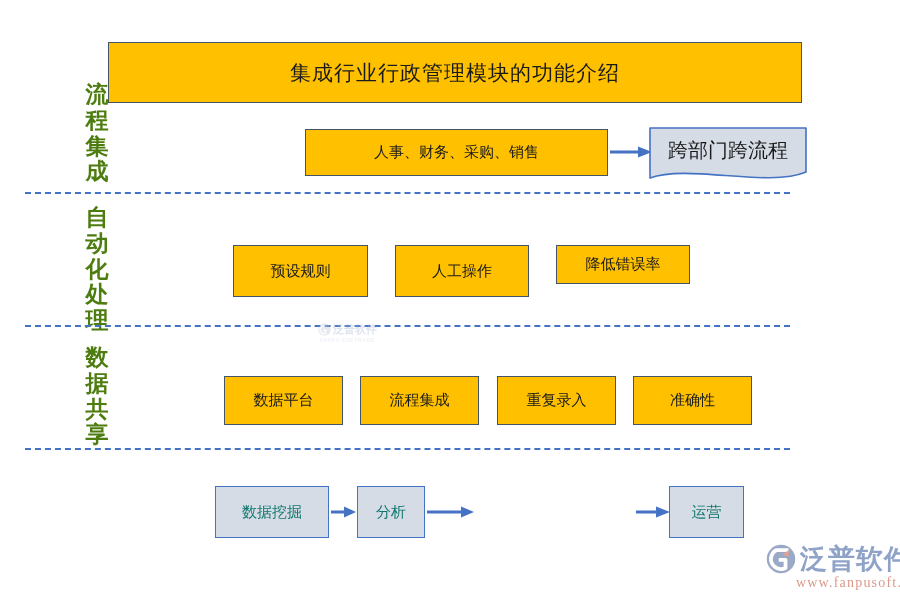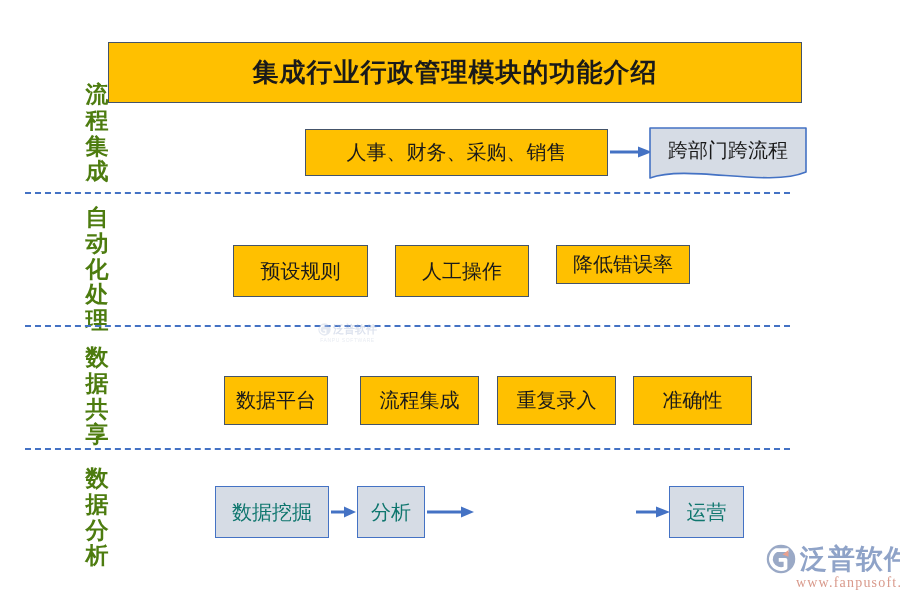--- a/index.html
+++ b/index.html
@@ -57,25 +57,25 @@
     border: 1.5px solid #44546a;
     color: #1a1a1a;
   }
   .node.bluegrey {
     background: #d6dce5;
     border: 1.5px solid #4472c4;
     color: #0f766e;
   }
 
   .title-box {
-    font-size: 26px;
-    font-weight: bold;
+    font-size: 21px;
+    font-weight: normal;
     letter-spacing: 1px;
   }
-  .node-lg { font-size: 20px; }
+  .node-lg { font-size: 15px; }
 
   
   .doc-shape {
     position: absolute;
   }
   .doc-shape svg { display: block; }
   .doc-shape .doc-label {
     position: absolute;
     left: 0;
     top: 0;
@@ -214,39 +214,38 @@
         <circle cx="20" cy="20" r="19" fill="#b8c4dc"></circle>
         <path d="M27,9 L13,9 A11,11 0 1 0 24,31 L24,22 L16,22" fill="none" stroke="#ffffff" stroke-width="4"></path>
       </svg>
       <span class="wm-text">泛普软件</span>
     </div>
     <span class="wm-sub">FANPU SOFTWARE</span>
   </div>
 
   <div class="row-label" style="left:80px; top:345px;">数据共享</div>
 
-  <div class="node yellow node-lg" style="left:224px; top:376px; width:104px; height:49px;">
+  <div class="node yellow node-lg" style="left:224px; top:376px; width:119px; height:49px;">
     <span>数据平台</span>
   </div>
 
   <div class="node yellow node-lg" style="left:360px; top:376px; width:119px; height:49px;">
     <span>流程集成</span>
   </div>
 
   <div class="node yellow node-lg" style="left:497px; top:376px; width:119px; height:49px;">
     <span>重复录入</span>
   </div>
 
   <div class="node yellow node-lg" style="left:633px; top:376px; width:119px; height:49px;">
     <span>准确性</span>
   </div>
 
   <div class="divider" style="top:448px;"></div>
 
-  <div class="row-label" style="left:80px; top:466px;">数据分析</div>
 
   <div class="node bluegrey node-lg" style="left:215px; top:486px; width:114px; height:52px;">
     <span>数据挖掘</span>
   </div>
 
   <div class="arrow" style="left:331px; top:505px; width:25px;">
     <svg width="25" height="14" viewBox="0 0 25 14">
       <line x1="0" y1="7" x2="15" y2="7" stroke="#4472c4" stroke-width="3"></line>
       <polygon points="13,1.5 25,7 13,12.5" fill="#4472c4"></polygon>
     </svg>

